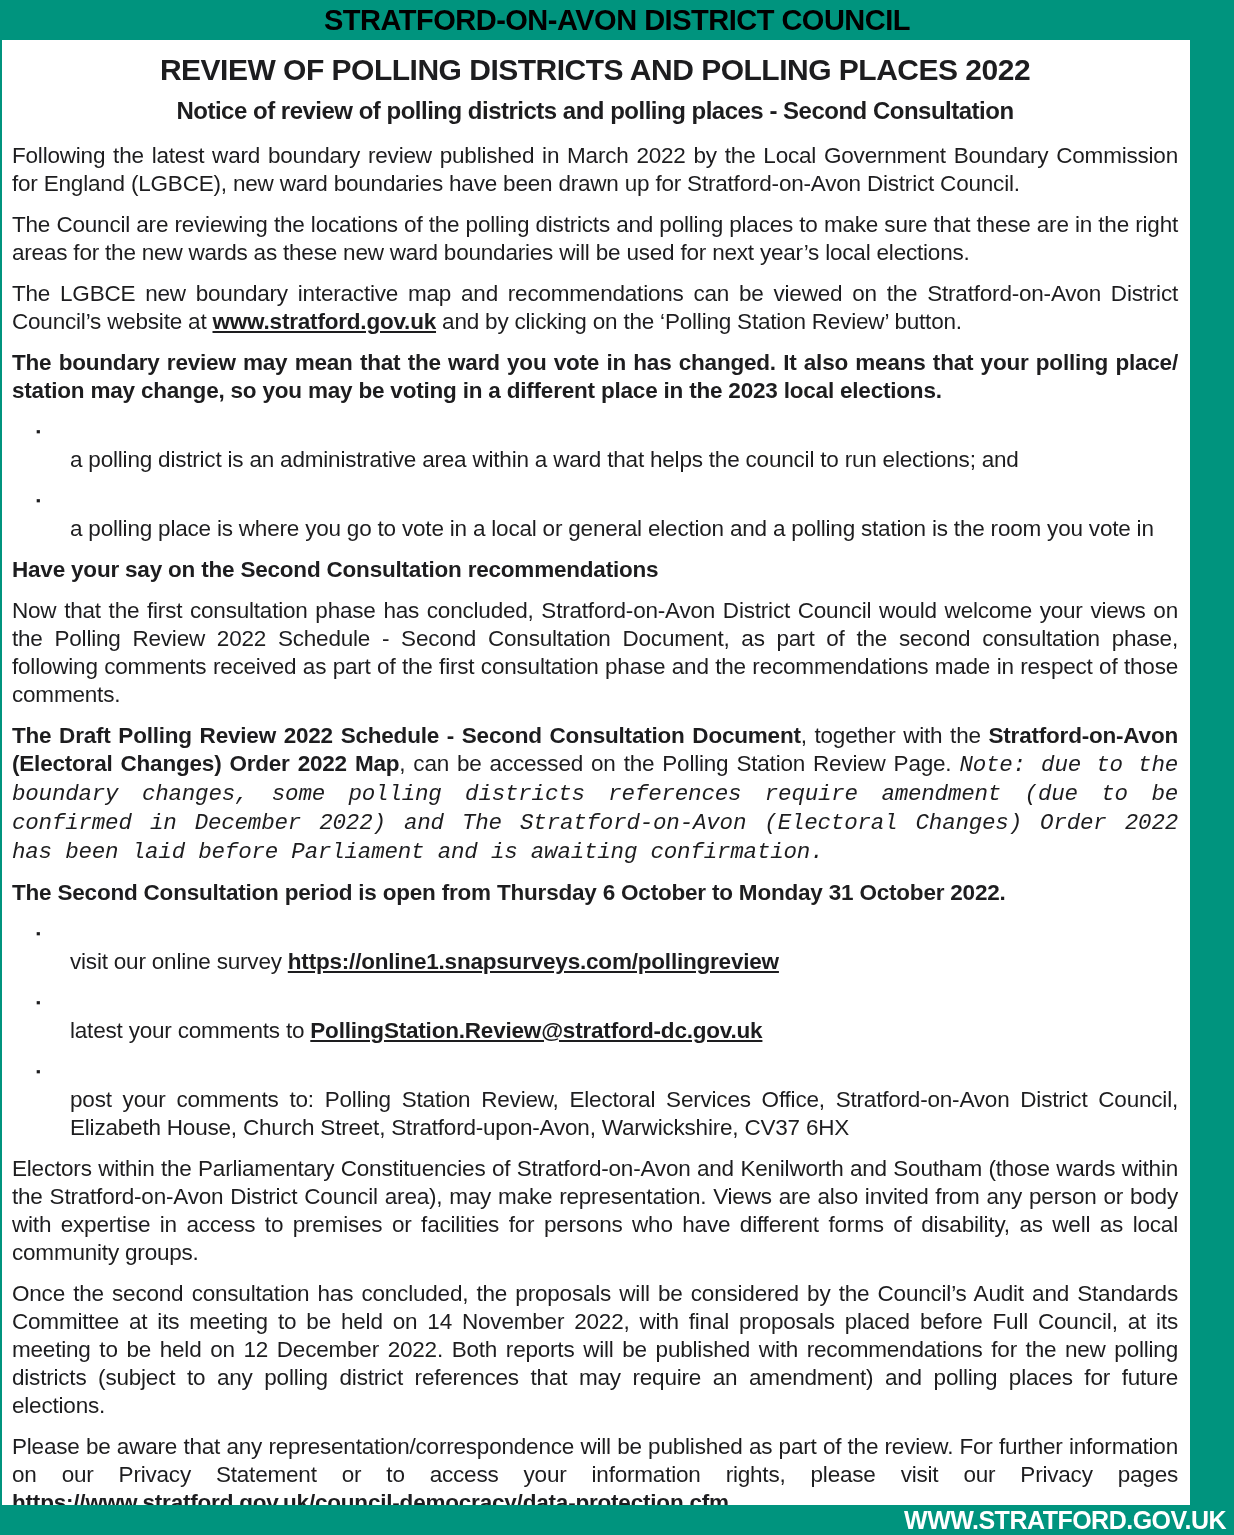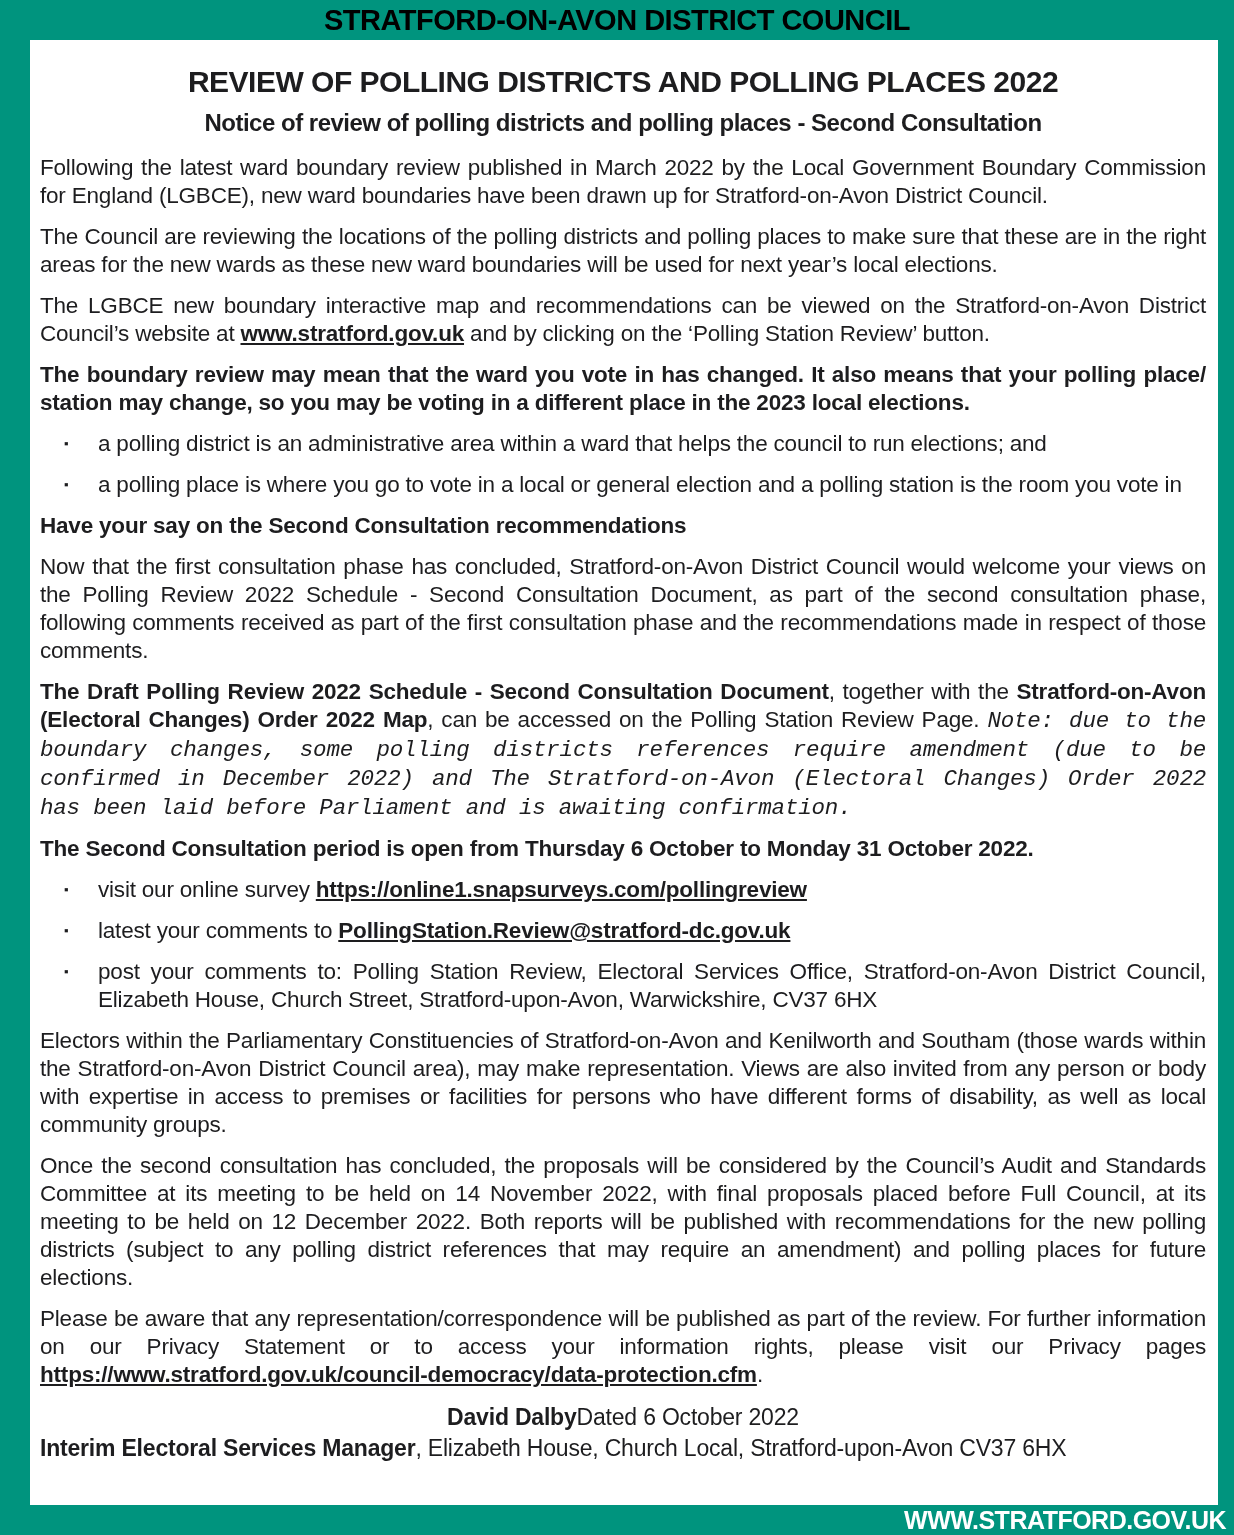--- a/index.html
+++ b/index.html
@@ -10,33 +10,33 @@
     color:#1d1d1f;
   }
   .topbar {
     position:absolute; top:0; left:0; right:0; height:40px;
     display:flex; align-items:center; justify-content:center;
   }
   .topbar span {
     color:#000000; font-weight:bold; font-size:29px; letter-spacing:-0.5px;
   }
   .sheet {
-    position:absolute; top:40px; left:30px; width:1188px; bottom:30px;
+    position:absolute; top:40px; left:2px; width:1188px; bottom:30px;
     background:#ffffff; box-sizing:border-box;
-    padding:18px 12px 0 10px; overflow:hidden;
+    padding:6px 12px 0 10px; overflow:hidden;
   }
   .title {
     margin:4px 0 0; text-align:center;
     font-size:30px; line-height:40px; font-weight:bold; letter-spacing:-0.5px;
   }
   .subtitle {
     margin:0 0 10px; text-align:center;
     font-size:24px; line-height:42px; font-weight:bold; letter-spacing:-0.5px;
   }
-  .para, .heading, .bullet-text { font-size:22.5px; line-height:28px; letter-spacing:-0.2px; }
+  .para, .heading, .bullet-text { font-size:22.5px; line-height:28px; letter-spacing:-0.2px;margin-top:28px; }
   .para { margin:0 0 13px; text-align:justify; }
   .heading { margin:0 0 13px; font-weight:bold; text-align:left; }
   .bullet { display:flex; margin:0 0 13px; padding-left:24px; }
   .marker { flex:none; width:34px; font-size:13px; line-height:28px; color:#1d1d1f; }
   .bullet-text { flex:1; text-align:justify; }
   .b { font-weight:bold; }
   .i { font-style:italic;font-family:Liberation Mono, monospace; }
   .u { text-decoration:underline; }
   a { color:inherit; cursor:pointer; }
   .sig-row {

